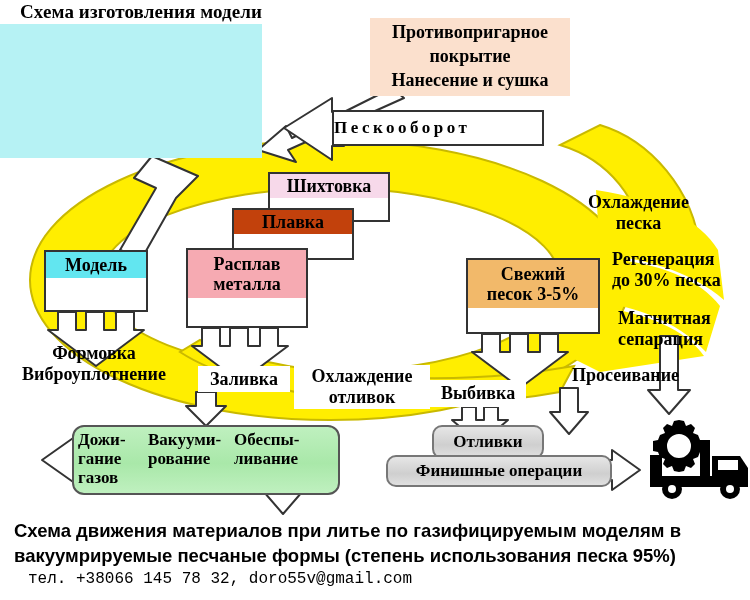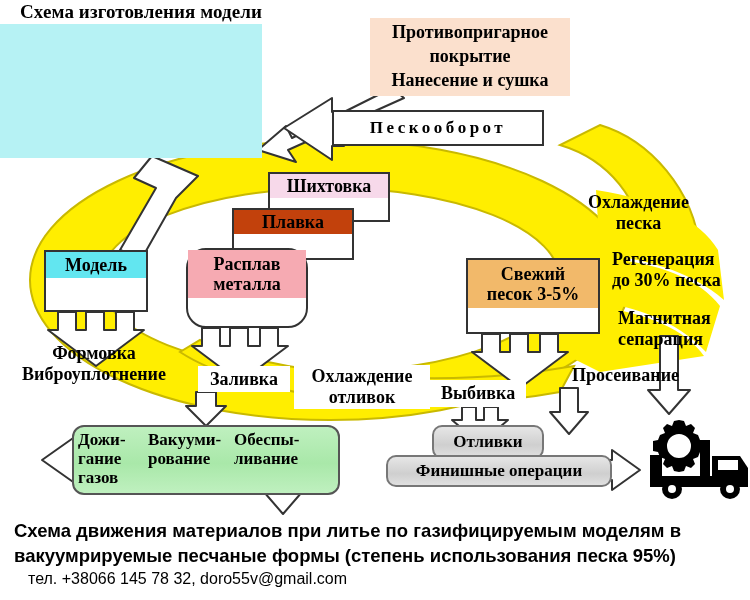--- a/index.html
+++ b/index.html
@@ -29,21 +29,21 @@
   .nbox{border:2px solid #333;background:#fff;box-sizing:border-box;
         display:flex;align-items:flex-start;justify-content:center;text-align:center;}
   .nbox .inner{width:100%;}
   .lbl{font-size:18px;font-weight:bold;line-height:20px;white-space:pre;}
 
   
   #b-shiht{left:268px;top:172px;width:122px;height:50px;}
   #b-shiht .fill{background:#f7d9ea;padding:2px 0;}
   #b-plav{left:232px;top:208px;width:122px;height:52px;}
   #b-plav .fill{background:#c2410c;padding:2px 0;}
-  #b-rasp{left:186px;top:248px;width:122px;height:80px;border-radius:20px;}
+  #b-rasp{left:186px;top:248px;width:122px;height:80px;}
   #b-rasp .fill{background:#f6aab2;padding:4px 0;}
   #b-svezh{left:466px;top:258px;width:134px;height:76px;}
   #b-svezh .fill{background:#f2b96a;padding:4px 0;}
 
   #b-model{left:44px;top:250px;width:104px;height:62px;}
   #b-model .fill{background:#62e6f0;padding:3px 0;}
   .wlabel{background:#fff;font-size:18px;font-weight:bold;white-space:pre;
           line-height:21px;text-align:center;}
   .plain{font-size:18px;font-weight:bold;white-space:pre;line-height:21px;}
 
@@ -53,21 +53,21 @@
   #t-magnit{left:618px;top:308px;}
   #t-zalivka{left:198px;top:366px;width:92px;height:26px;
              display:flex;align-items:center;justify-content:center;}
   #t-ohlotliv{left:294px;top:365px;width:136px;padding:1px 2px;box-sizing:border-box;}
   #t-vybivka{left:430px;top:380px;width:96px;height:27px;
              display:flex;align-items:center;justify-content:center;}
   #t-proseiv{left:528px;top:365px;margin-left:44px;}
 
   
   #b-pesko{left:332px;top:110px;width:212px;height:36px;border:2px solid #333;background:#fff;
-           box-sizing:border-box;display:flex;align-items:center;justify-content:center;}
+           box-sizing:border-box;display:flex;align-items:center;}
   #b-pesko .lbl{font-size:17px;letter-spacing:3.5px;}
 
   
   #greenbox{left:72px;top:425px;width:268px;height:70px;border:2px solid #555;border-radius:12px;
             background:linear-gradient(180deg,#bff0bf 0%,#a9e8a9 55%,#bff0bf 100%);box-sizing:border-box;}
   .gcol{position:absolute;font-size:17px;font-weight:bold;line-height:19px;white-space:pre;}
   #g1{left:78px;top:430px;}
   #g2{left:148px;top:430px;}
   #g3{left:234px;top:430px;}
 
@@ -76,21 +76,21 @@
         background:linear-gradient(180deg,#e6e6e6 0%,#cfcfcf 60%,#e0e0e0 100%);
         display:flex;align-items:center;justify-content:center;}
   #b-otlivki{left:432px;top:425px;width:112px;height:34px;}
   #b-finish{left:386px;top:455px;width:226px;height:32px;}
   .gray .lbl{font-size:17px;}
 
   
   #caption{left:14px;top:518px;width:730px;
            font-family:"Liberation Sans","DejaVu Sans",sans-serif;
            font-size:18.5px;font-weight:bold;line-height:25px;}
-  #phone{left:28px;top:570px;font-family:Liberation Sans, sans-serif;
+  #phone{left:28px;top:570px;font-family:Liberation Mono, monospace;
          font-size:16px;font-weight:normal;}
 
   svg{display:block;}
   .ovl{position:absolute;left:0;top:0;pointer-events:none;}
 </style>
 </head>
 <body>
 
 <div id="stage">
 

